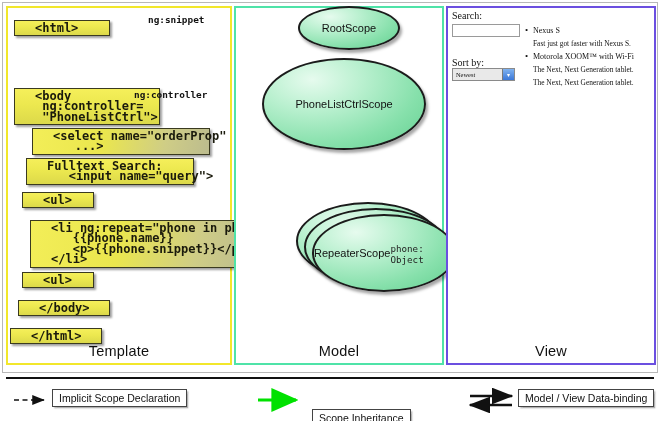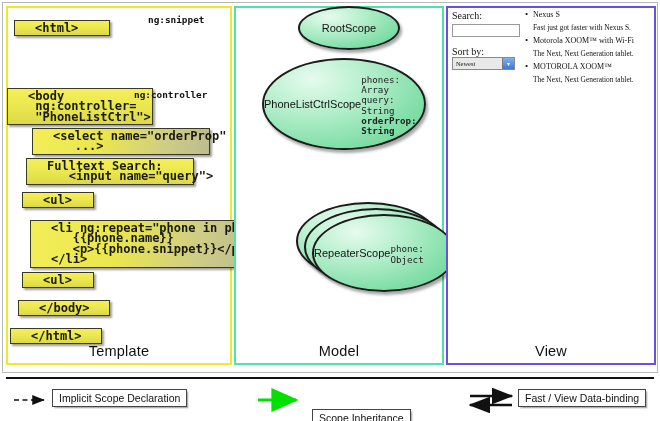--- a/index.html
+++ b/index.html
@@ -45,21 +45,21 @@
               font-family:"Liberation Serif",serif;}
   .vlabel{font-size:10px;color:#111;}
   .vinput{width:62px;height:9px;border:1px solid #9a9a9a;background:#fff;}
   .vselect{width:58px;height:11px;border:1px solid #8a8a8a;background:#e9e9e9;
            font-size:6.4px;display:flex;align-items:center;padding-left:3px;
            position:relative;color:#111;}
   .vselect .btn{position:absolute;right:0;top:0;bottom:0;width:11px;
                 background:linear-gradient(180deg,#7fb2f0,#3b78d8);
                 border-left:1px solid #7a7a7a;color:#fff;font-size:6px;
                 display:flex;align-items:center;justify-content:center;}
-  .plist{position:absolute;left:72px;top:0;width:124px;}
+  .plist{position:absolute;left:72px;top:16px;width:124px;}
   .pitem{margin-bottom:4px;}
   .pname{font-size:8px;color:#111;position:relative;padding-left:9px;}
   .pname:before{content:"\2022";position:absolute;left:1px;top:-1px;font-size:9px;}
   .psnip{font-size:7.4px;color:#111;margin-top:4px;padding-left:9px;}
 
   
   .edgelabel{position:absolute;font-family:"DejaVu Sans Mono","Liberation Mono",monospace;
              font-size:9.4px;font-weight:bold;color:#111;}
 
   
@@ -117,21 +117,21 @@
 </svg>
 
 <div class="frame"></div>
 
 <div class="panel panel-template">
   <div class="panel-title">Template</div>
 </div>
 
 <div class="codebox" style="left:14px;top:20px;width:54px;">&lt;html&gt;</div>
 
-<div class="codebox" style="left:7px;top:88px;width:104px;">&lt;body
+<div class="codebox" style="left:14px;top:88px;width:104px;">&lt;body
  ng:controller=
  "PhoneListCtrl"&gt;</div>
 
 <div class="codebox grad-lr" style="left:32px;top:128px;width:136px;">&lt;select name="orderProp"
    ...&gt;</div>
 
 <div class="codebox" style="left:26px;top:158px;width:126px;">Fulltext Search:
    &lt;input name="query"&gt;</div>
 
 <div class="codebox" style="left:22px;top:192px;width:30px;">&lt;ul&gt;</div>
@@ -156,64 +156,58 @@
 </div>
 
 <div class="ell" style="left:298px;top:6px;width:98px;height:40px;">
   <div class="t">Root</div>
   <div class="t">Scope</div>
 </div>
 
 <div class="ell" style="left:262px;top:58px;width:160px;height:88px;">
   <div class="t">PhoneListCtrl</div>
   <div class="t">Scope</div>
-  <div class="props">
-    <div>phones: Array</div>
-    <div>query: String</div>
-    <div style="font-weight:bold;">orderProp: String</div>
-  </div>
 </div>
 
 <div class="ell" style="left:296px;top:202px;width:140px;height:74px;"></div>
 <div class="ell" style="left:304px;top:208px;width:140px;height:74px;"></div>
 <div class="ell" style="left:312px;top:214px;width:140px;height:74px;align-items:center;">
   <div class="t">Repeater</div>
   <div class="t">Scope</div>
   <div class="props">
     <div>phone: Object</div>
   </div>
 </div>
 
 <div class="panel panel-view">
   <div class="panel-title">View</div>
 </div>
 
 <div class="view-inner">
   <div class="vlabel">Search:</div>
   <input class="vinput" type="text" value="" style="">
-  <div class="vlabel" style="margin-top:7px;">Sort by:</div>
+  <div class="vlabel" style="margin-top:18px;">Sort by:</div>
   <div class="vselect">
     <span>Newest</span>
     <span class="btn">▾</span>
   </div>
 
   <div class="plist">
     <div class="pitem">
       <div class="pname">Nexus S</div>
       <div class="psnip">Fast just got faster with Nexus S.</div>
     </div>
     <div class="pitem">
       <div class="pname">Motorola XOOM™ with Wi-Fi</div>
       <div class="psnip">The Next, Next Generation tablet.</div>
     </div>
     <div class="pitem">
-      <div class="pname">MOTOROLA XOOM™</div>
       <div class="psnip">The Next, Next Generation tablet.</div>
     </div>
   </div>
 </div>
 
 <div class="legend">
   <div class="legend-rule"></div>
   <div class="legbox" style="left:52px;">Implicit Scope Declaration</div>
   <div class="legbox" style="left:312px;margin-top:20px;">Scope Inheritance</div>
-  <div class="legbox" style="left:518px;">Fast / View Data-binding</div>
+  <div class="legbox" style="left:518px;">Model / View Data-binding</div>
 </div>
 
 </body></html>

